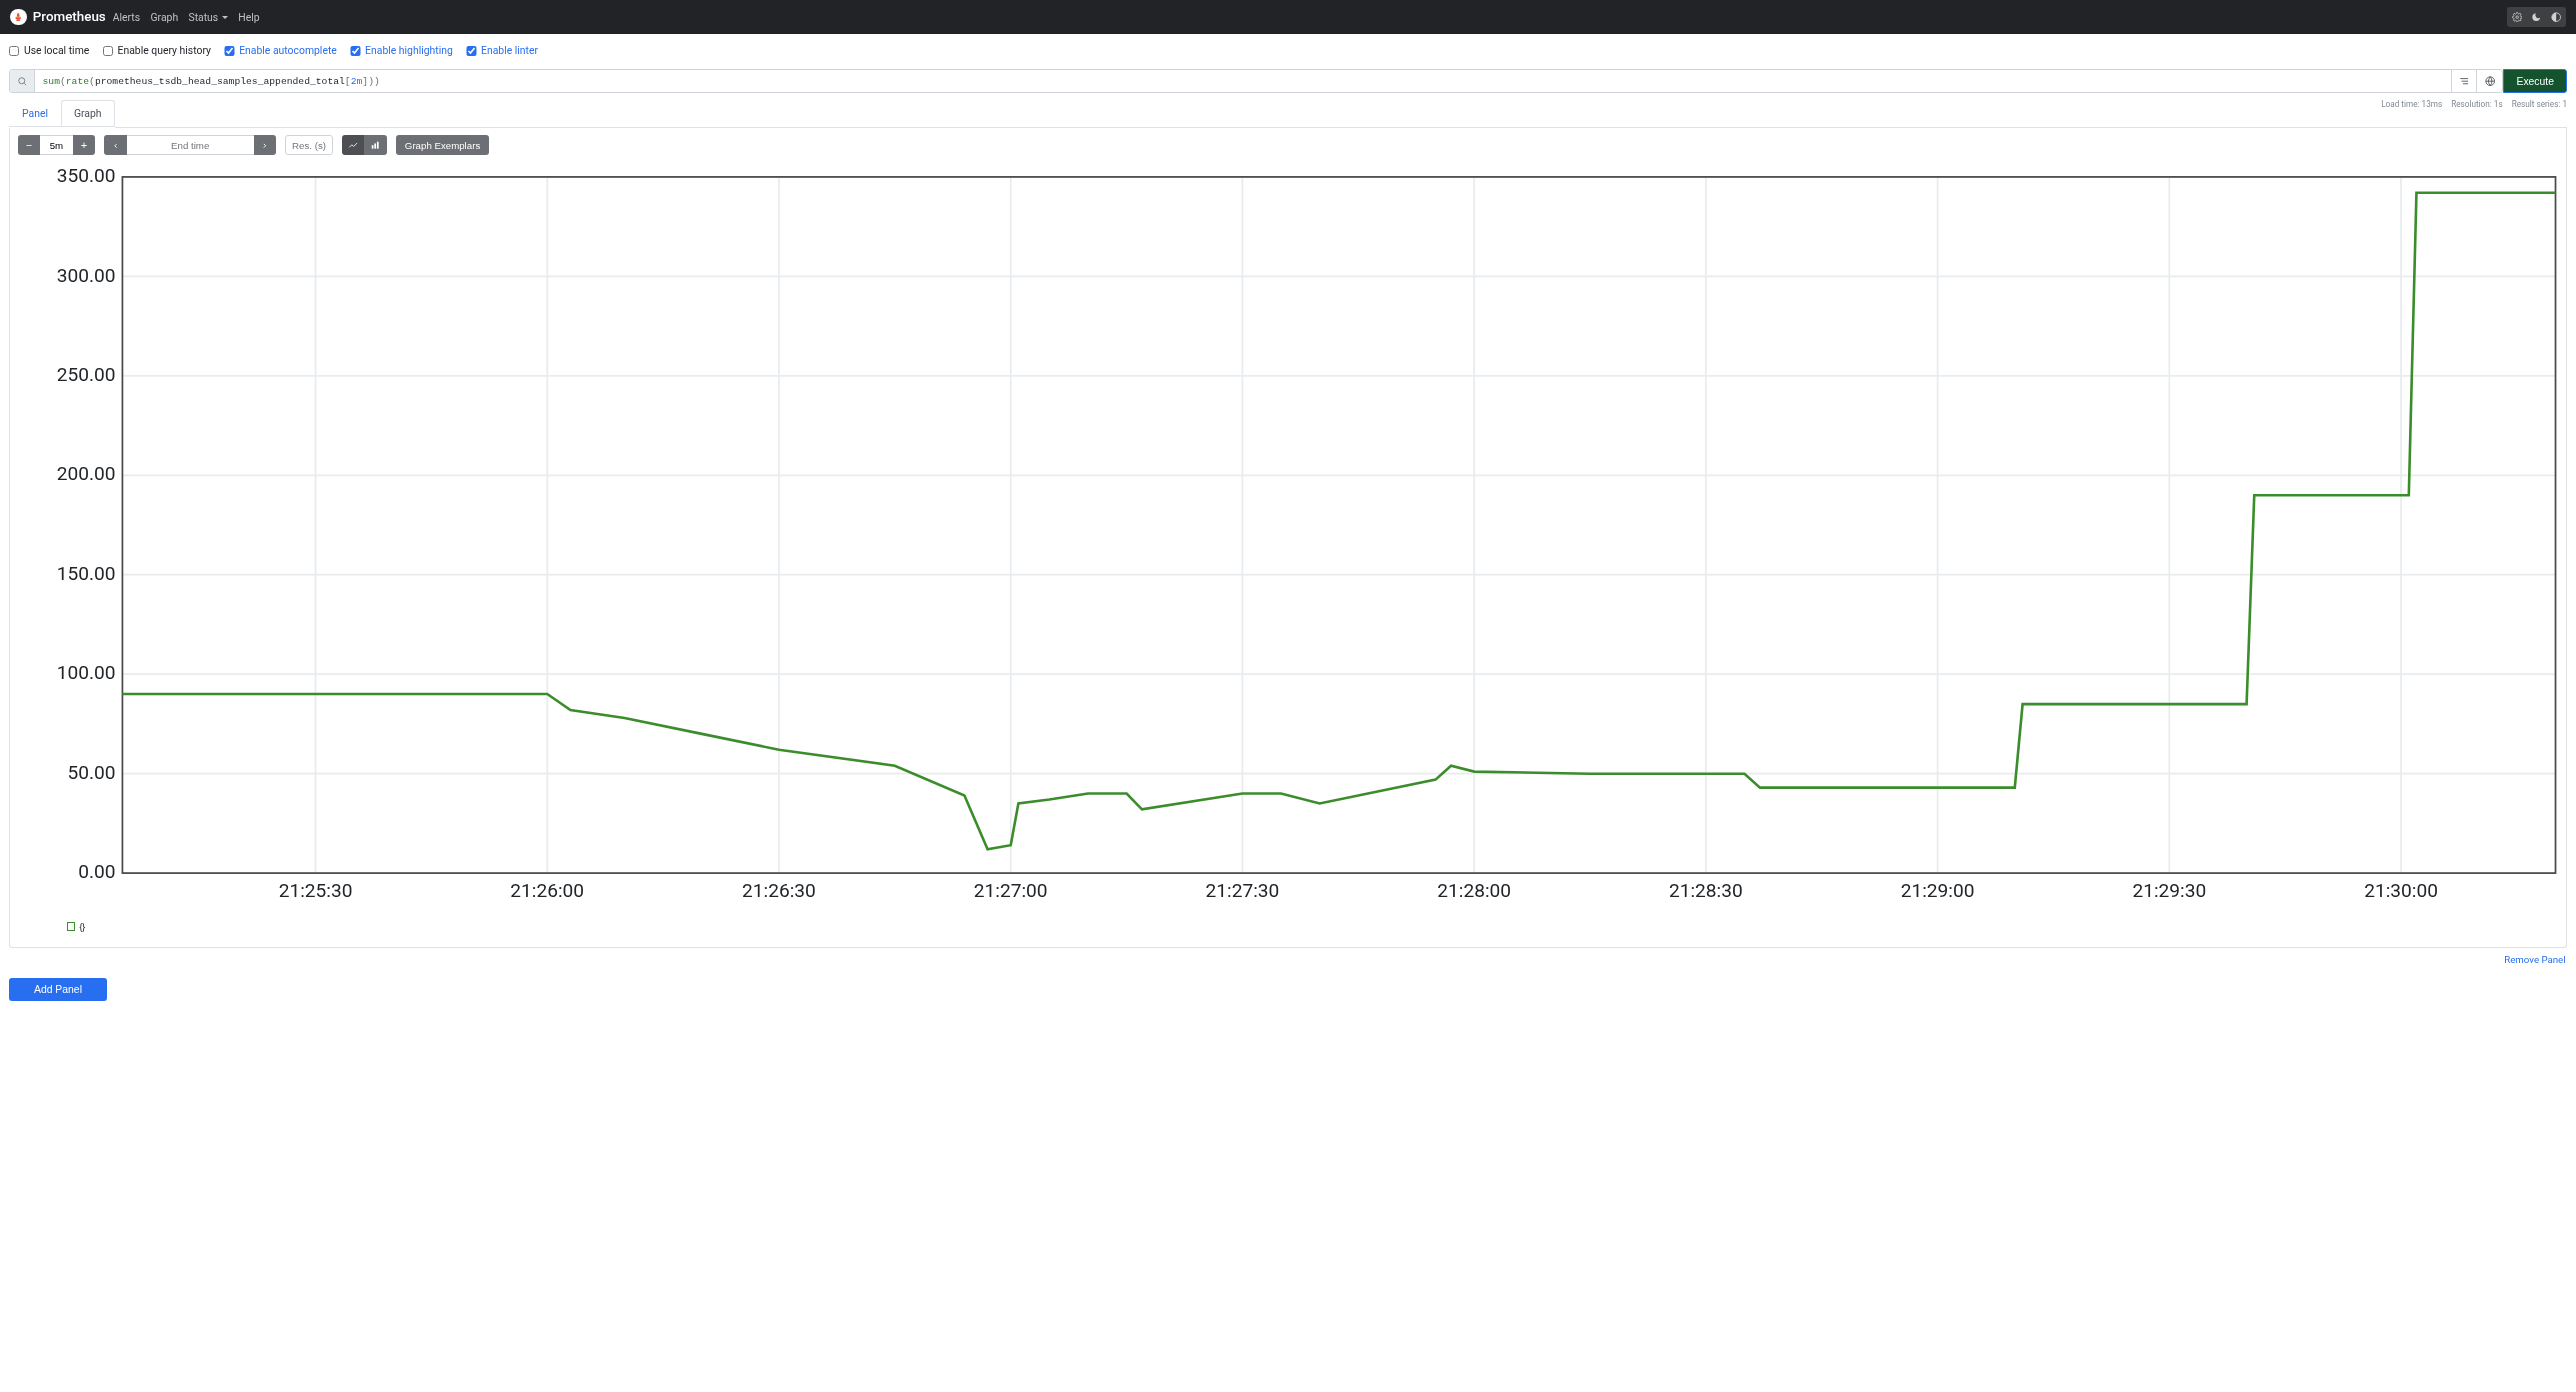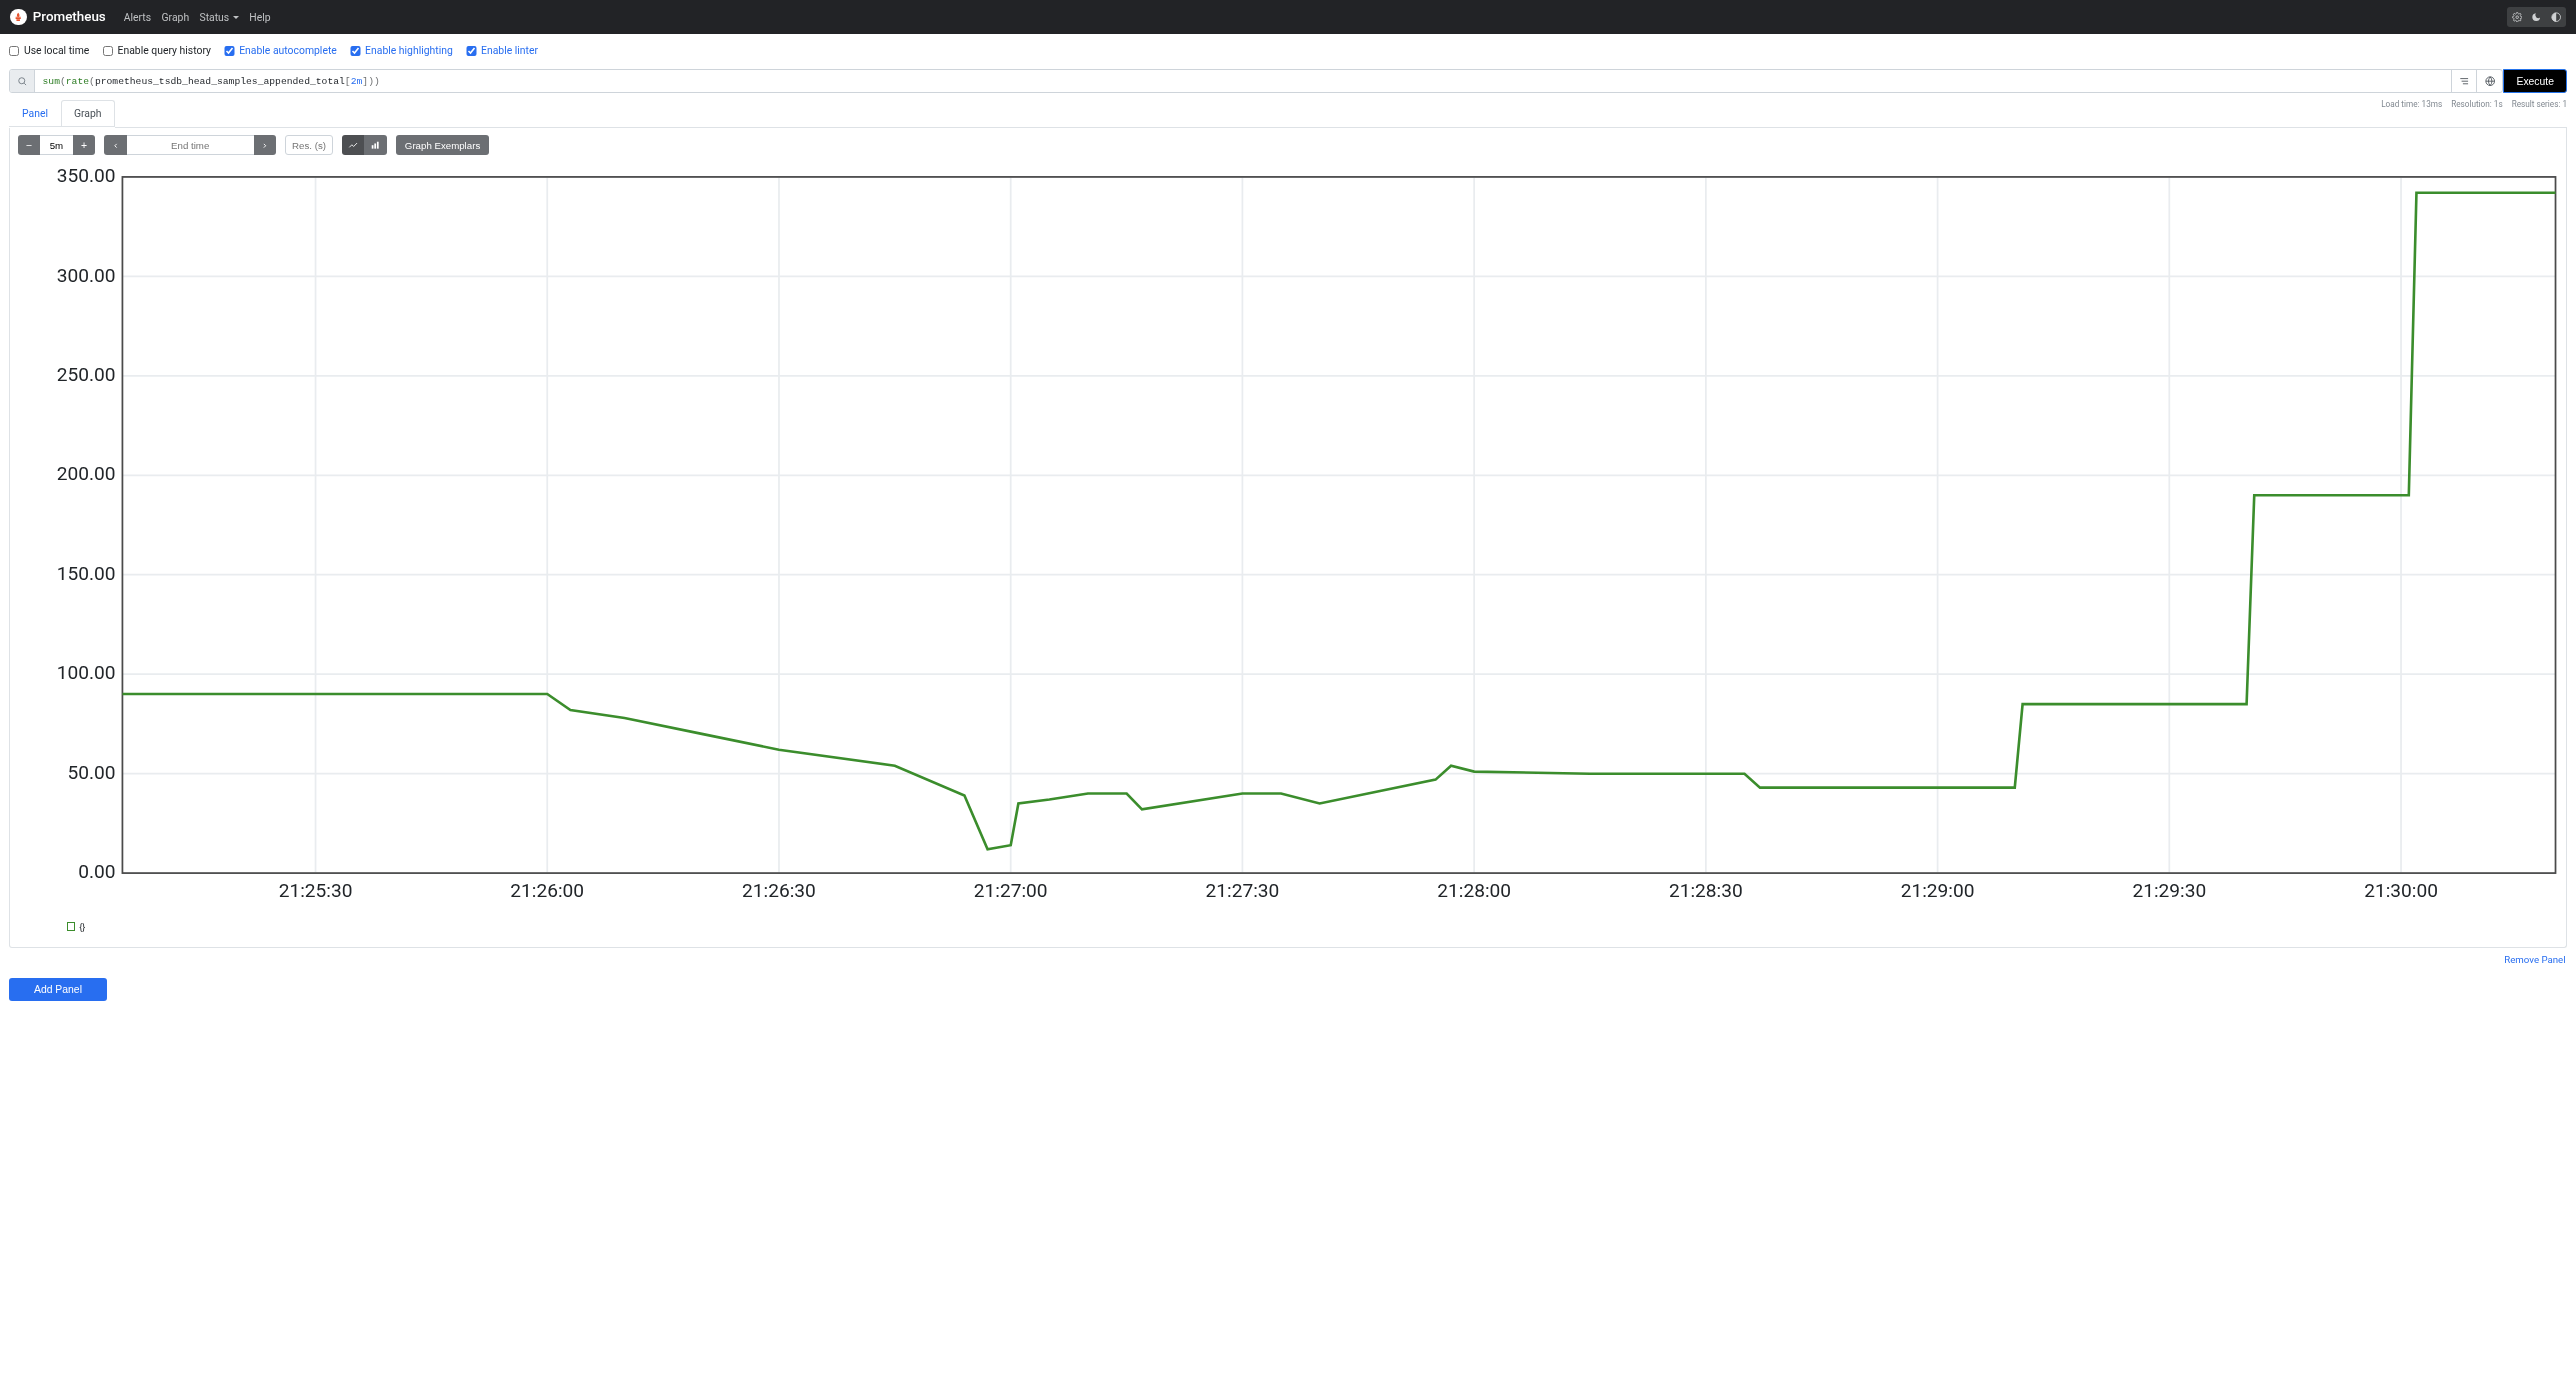--- a/index.html
+++ b/index.html
@@ -1,20 +1,20 @@
 <!DOCTYPE html>
 <html style="font-size:12px"><head>
 <meta charset="utf-8">
 <style>
 * { box-sizing: border-box; margin: 0; padding: 0; }
 body { font-family: -apple-system, BlinkMacSystemFont, "Segoe UI", Roboto, "Helvetica Neue", Arial, sans-serif; font-size: 10.4px; color: #212529; background: #fff; }
 
 
 .navbar { background: #222326; color: #fff; display: flex; align-items: center; padding: 0 10.4px; height: 34px; }
-.brand { display: flex; align-items: center; gap: 6px; font-size: 13.4px; font-weight: 500; margin-right: 18px; }
+.brand { display: flex; align-items: center; gap: 6px; font-size: 13.4px; font-weight: 500; margin-right: 7px; }
 .brand-icon { width: 16.4px; height: 16.4px; border-radius: 50%; background: #fff; display: flex; align-items: center; justify-content: center; }
 .brand-icon svg { width: 10.4px; height: 10.4px; }
 .nav-links { display: flex; gap: 10.4px; }
 .nav-link { color: #bfc1c3; text-decoration: none; font-size: 10.4px; cursor: pointer; display: flex; align-items: center; gap: 2.2px; }
 .nav-spacer { flex: 1; }
 .theme-toggles { display: flex; background: #3e4042; border-radius: 3px; overflow: hidden; }
 .theme-btn { width: 19.4px; height: 19.4px; display: flex; align-items: center; justify-content: center; cursor: pointer; color: #cfd1d3; }
 .caret-down { display:inline-block; width:0; height:0; border-left:3px solid transparent; border-right:3px solid transparent; border-top:3px solid #bfc1c3; margin-left:1.5px; }
 
 
@@ -24,21 +24,21 @@
 .opt.checked { color: #286ef0; }
 
 
 .query-row { display: flex; align-items: stretch; padding: 0 9px; gap: 0; }
 .query-box { display: flex; flex: 1; border: 0.7px solid #ced4da; border-radius: 3px; overflow: hidden; background: #fff; }
 .query-icon { width: 25px; background: #e9ecef; display: flex; align-items: center; justify-content: center; color: #6c757d; border-right: 0.7px solid #ced4da; }
 .query-input { flex: 1; padding: 5.2px 7.5px; font-family: "SFMono-Regular", Consolas, "Liberation Mono", Menlo, monospace; font-size: 9.7px; border: none; outline: none; white-space: nowrap; overflow: hidden; }
 .query-actions { display: flex; border-left: 0.7px solid #ced4da; }
 .query-act { width: 25px; display: flex; align-items: center; justify-content: center; cursor: pointer; color: #495057; border-right: 0.7px solid #ced4da; }
 .query-act:last-child { border-right: none; }
-.execute-btn { margin-left: 0; background: #000000; color: #fff; border: 0.7px solid #2674eb; border-top-right-radius: 3px; border-bottom-right-radius: 3px; padding: 0 12px; font-size: 10.4px; font-weight: 400; cursor: pointer; }
+.execute-btn { margin-left: 0; background: #14532d; color: #fff; border: 0.7px solid #2674eb; border-top-right-radius: 3px; border-bottom-right-radius: 3px; padding: 0 12px; font-size: 10.4px; font-weight: 400; cursor: pointer; }
 
 
 .tabs-row { display: flex; align-items: center; padding: 0 9px; margin-top: 6px; }
 .tabs { display: flex; border-bottom: 0.7px solid #dee2e6; }
 .tab { padding: 6px 12px; cursor: pointer; color: #286ef0; border: 0.7px solid transparent; border-bottom: none; font-size: 10.4px; }
 .tab.active { color: #495057; border-color: #dee2e6; border-top-left-radius: 3px; border-top-right-radius: 3px; background: #fff; position: relative; top: 0.7px; }
 .tabs-spacer { flex: 1; border-bottom: 0.7px solid #dee2e6; align-self: stretch; }
 .stats { display: flex; gap: 9px; font-size: 8.2px; color: #818890; align-items: flex-end; padding-bottom: 18px; border-bottom: 0.7px solid #dee2e6; }
 
 

